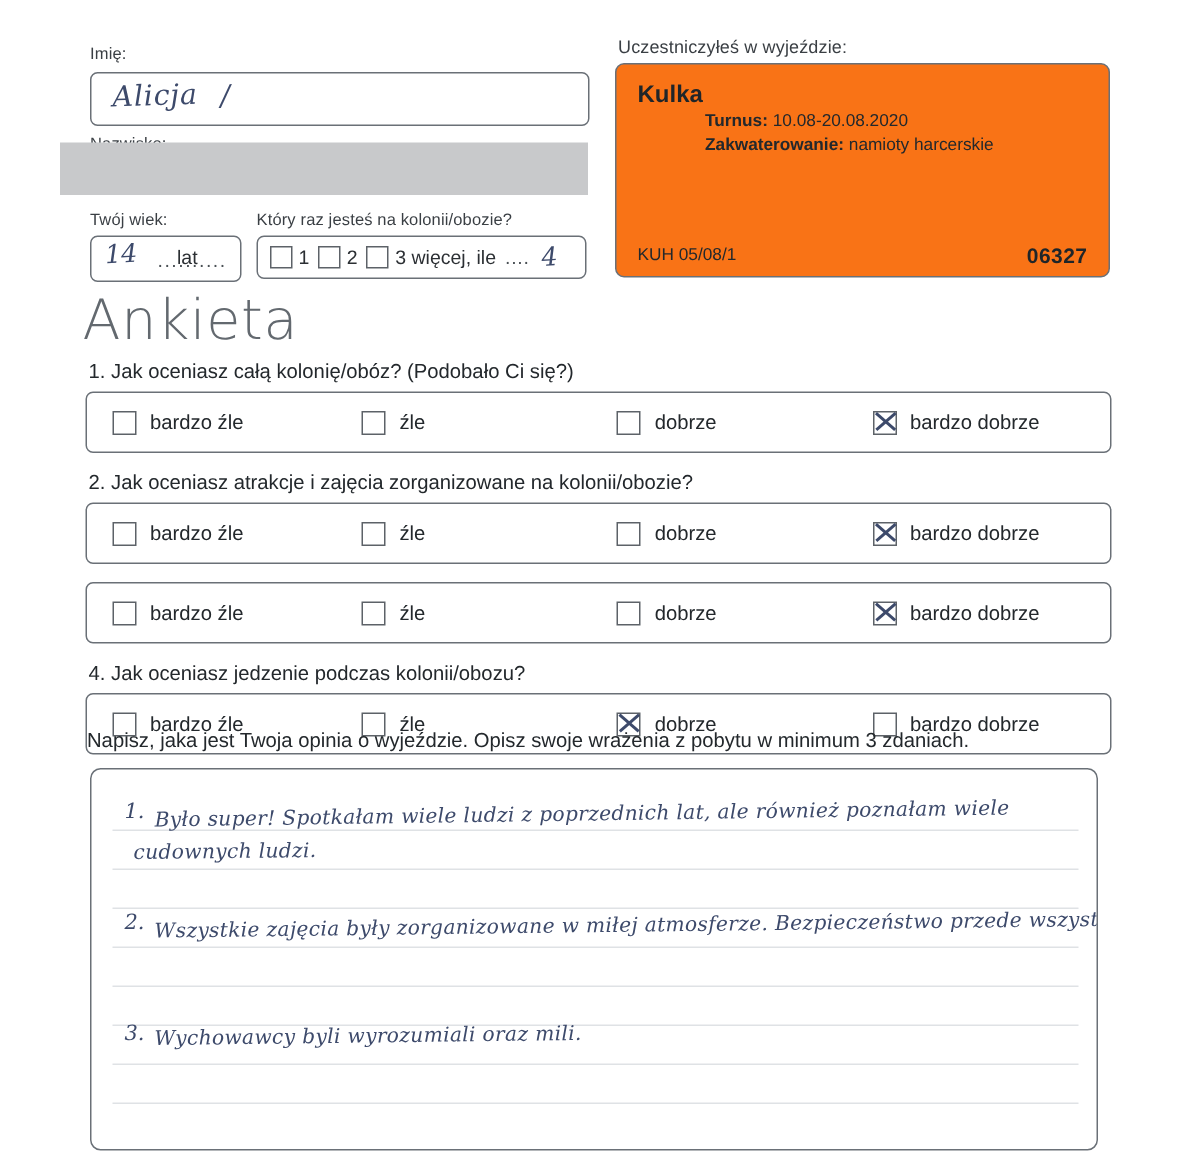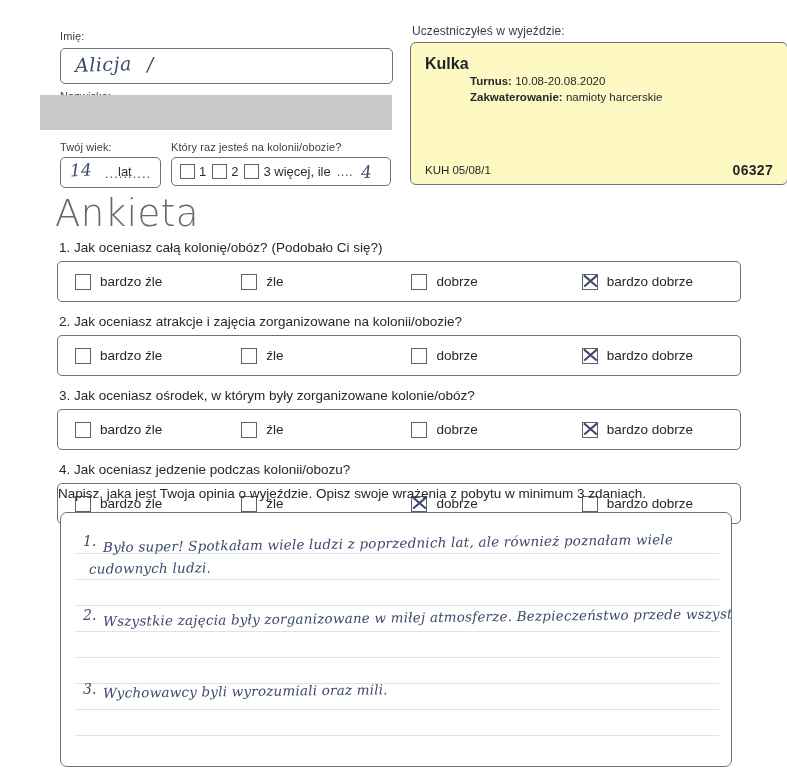--- a/index.html
+++ b/index.html
@@ -125,24 +125,24 @@
     color: #3d4a6b;
     display: inline-block;
     transform: rotate(-4deg);
     margin-left: 2px;
   }
 
   
   .camp-card {
     position: absolute;
     left: 410px; top: 42px;
-    width: 378px; height: 143px;
+    width: 330px; height: 143px;
     border: 1.5px solid #6a7077;
     border-radius: 6px;
-    background: #fef9c3;
+    background: #f97316;
     box-sizing: border-box;
     padding: 12px 14px 0 14px;
   }
   .uczest-label {
     position: absolute;
     left: 412px; top: 24px;
     font-size: 12px;
     color: #3a3f44;
   }
   .camp-name {
@@ -378,21 +378,20 @@
       <div class="opt">
         <span class="cbox"></span>
         <span>dobrze</span>
       </div>
       <div class="opt">
         <span class="cbox checked"></span>
         <span>bardzo dobrze</span>
       </div>
     </div>
 
-    <div class="q-text">3. Jak oceniasz ośrodek, w którym były zorganizowane kolonie/obóz?</div>
     <div class="opt-row">
       <div class="opt">
         <span class="cbox"></span>
         <span>bardzo źle</span>
       </div>
       <div class="opt">
         <span class="cbox"></span>
         <span>źle</span>
       </div>
       <div class="opt">

